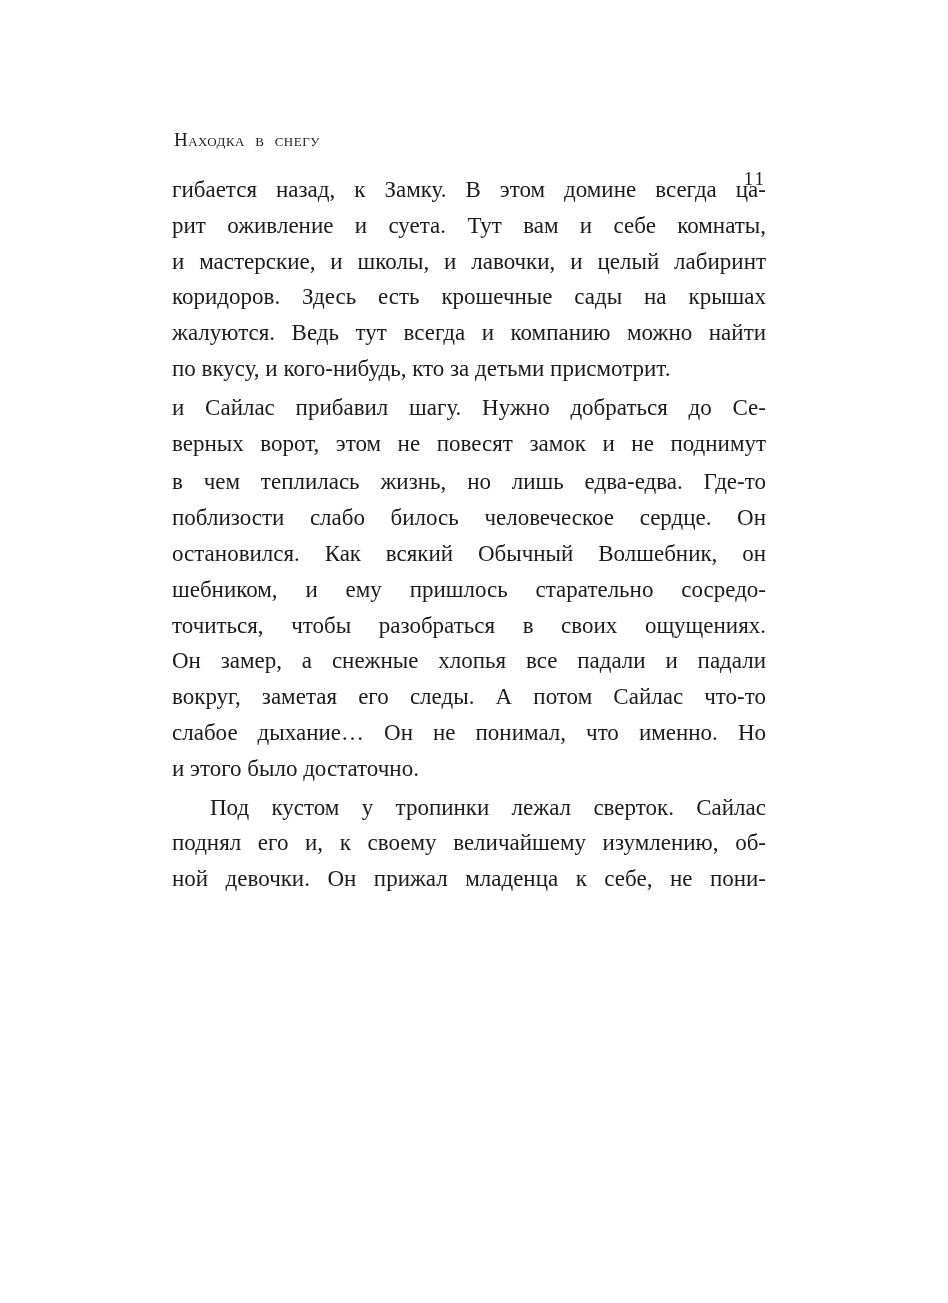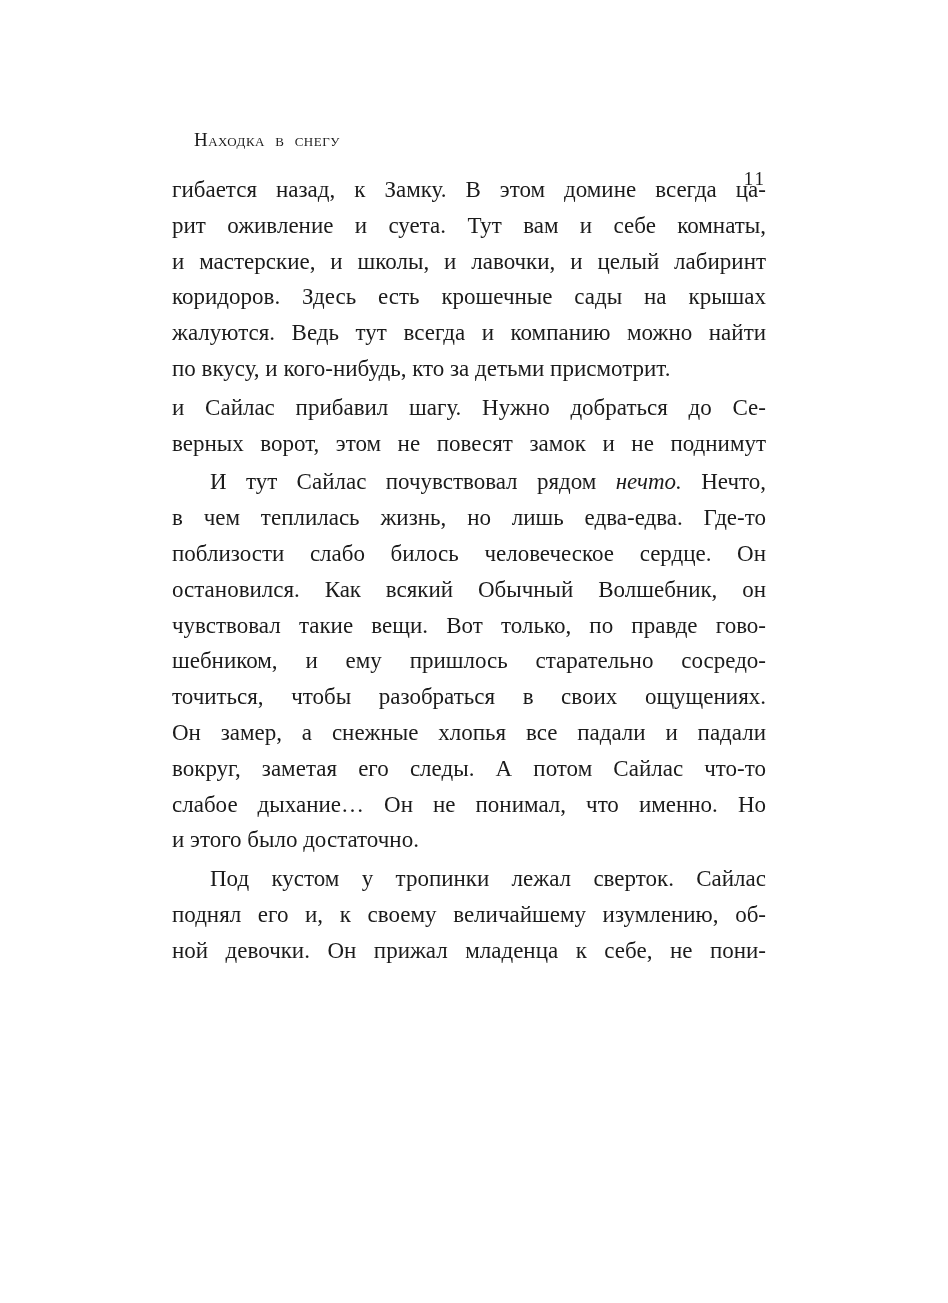--- a/index.html
+++ b/index.html
@@ -6,21 +6,21 @@
   body { width: 948px; height: 1303px; position: relative; overflow: hidden; }
   .page {
     position: absolute; left: 172px; top: 0; width: 594px; height: 1303px;
     font-family: "Liberation Serif", "DejaVu Serif", serif;
     color: #1b1b1b;
   }
   .running-head {
     position: absolute; top: 129px; left: 0; width: 594px; height: 28px;
     font-size: 19px; letter-spacing: 0.5px;
   }
-  .running-title { position: absolute; left: 2px; top: 0; font-variant: small-caps; word-spacing: 5px; margin-left: 20px; }
+  .running-title { position: absolute; left: 2px; top: 0; font-variant: small-caps; word-spacing: 5px; }
   .page-number { position: absolute; right: 0; top: 0; font-variant: small-caps; letter-spacing: 2px; margin-top: 39px; }
   .body-text { position: absolute; top: 172px; left: 0; width: 594px; }
   .line {
     display: block; height: 35.8px; line-height: 35.8px;
     font-size: 23px; white-space: nowrap;
     text-align: justify; text-align-last: justify;
   }
   .line.last { text-align-last: left; }
   .line.indent { padding-left: 38px; }
   .gap { height: 3px; }
@@ -47,25 +47,23 @@
     </div>
     <div class="gap"></div>
 
     <div>
       <span class="line">и Сайлас прибавил шагу. Нужно добраться до Се-</span>
       <span class="line">верных ворот, этом не повесят замок и не поднимут</span>
     </div>
     <div class="gap"></div>
 
     <div>
-      <span class="line indent"><span>И тут Сайлас почувствовал рядом </span><em>нечто.</em><span> Нечто,</span></span>
       <span class="line">в чем теплилась жизнь, но лишь едва-едва. Где-то</span>
       <span class="line">поблизости слабо билось человеческое сердце. Он</span>
       <span class="line">остановился. Как всякий Обычный Волшебник, он</span>
-      <span class="line">чувствовал такие вещи. Вот только, по правде гово-</span>
       <span class="line">шебником, и ему пришлось старательно сосредо-</span>
       <span class="line">точиться, чтобы разобраться в своих ощущениях.</span>
       <span class="line">Он замер, а снежные хлопья все падали и падали</span>
       <span class="line">вокруг, заметая его следы. А потом Сайлас что-то</span>
       <span class="line">слабое дыхание… Он не понимал, что именно. Но</span>
       <span class="line last">и этого было достаточно.</span>
     </div>
     <div class="gap"></div>
 
     <div>

